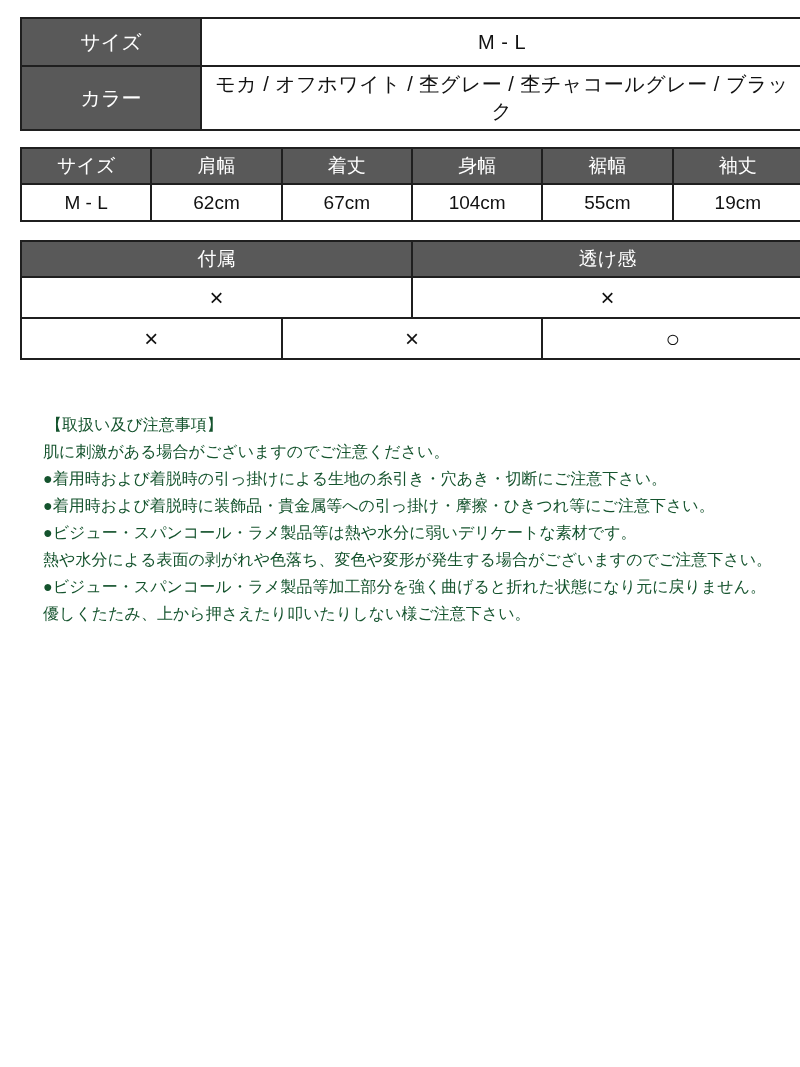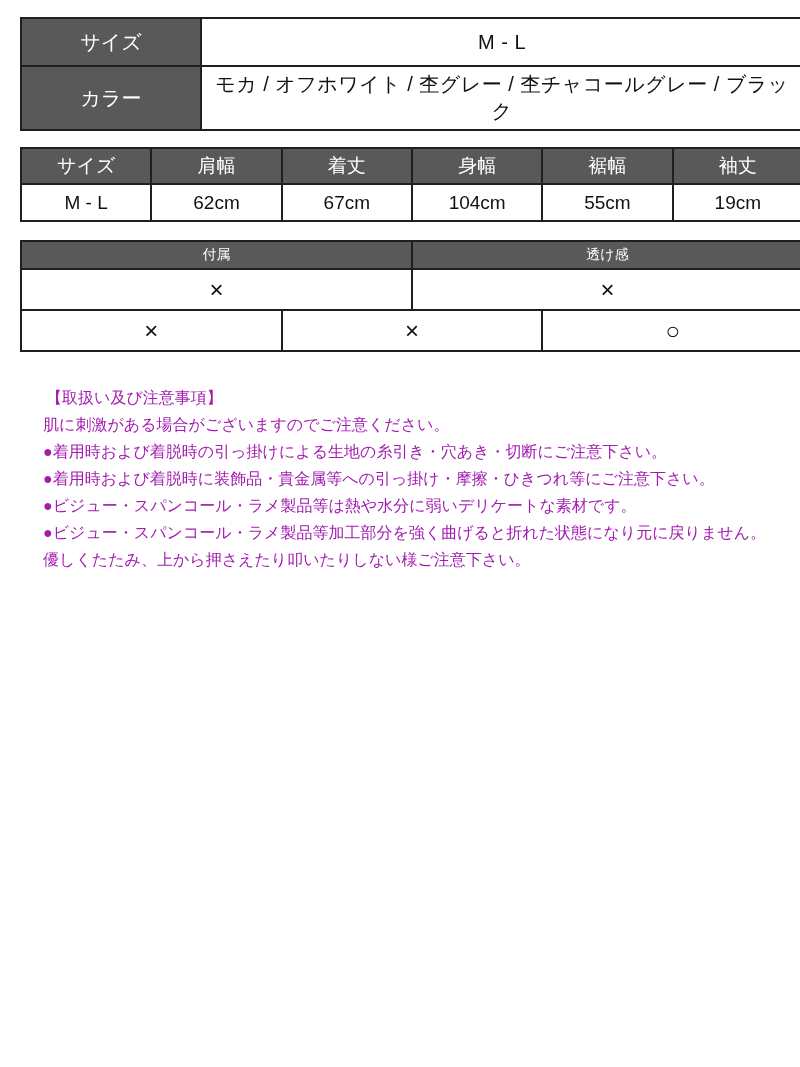--- a/index.html
+++ b/index.html
@@ -51,29 +51,29 @@
     height: 32px;
     font-size: 19px;
   }
   .t2 .vrow td { height: 37px; font-size: 19px; }
   
   .t34 { margin-top: 18px; }
   .t34 .hrow td {
     background: var(--header-bg);
     color: var(--header-text);
     height: 16px;
-    font-size: 14px;
+    font-size: 19px;
   }
   .t34 .vrow td { height: 41px; font-size: 24px; font-weight: normal; }
   
   .notes {
-    margin: 28px 10px 0 23px;
+    margin: 47px 10px 0 23px;
     font-size: 16px;
     line-height: 19px;
-    color: #a21caf;
+    color: #14532d;
   }
   .notes .line { white-space: nowrap; }
   .notes .title { padding-left: 7px; }
 </style>
 </head>
 <body>
 
 <div class="page">
 
   <table class="t1">
@@ -127,17 +127,18 @@
     </tr>
   </tbody>
     </table>
 
   <div class="notes">
     <div class="line title">【取扱い及び注意事項】</div>
     <div class="line">肌に刺激がある場合がございますのでご注意ください。</div>
     <div class="line">●着用時および着脱時の引っ掛けによる生地の糸引き・穴あき・切断にご注意下さい。</div>
     <div class="line">●着用時および着脱時に装飾品・貴金属等への引っ掛け・摩擦・ひきつれ等にご注意下さい。</div>
     <div class="line">●ビジュー・スパンコール・ラメ製品等は熱や水分に弱いデリケートな素材です。</div>
+    <div class="line">熱や水分による表面の剥がれや色落ち、変色や変形が発生する場合がございますのでご注意下さい。</div>
     <div class="line">●ビジュー・スパンコール・ラメ製品等加工部分を強く曲げると折れた状態になり元に戻りません。</div>
     <div class="line">優しくたたみ、上から押さえたり叩いたりしない様ご注意下さい。</div>
   </div>
 
 </div>
 
 </body></html>

